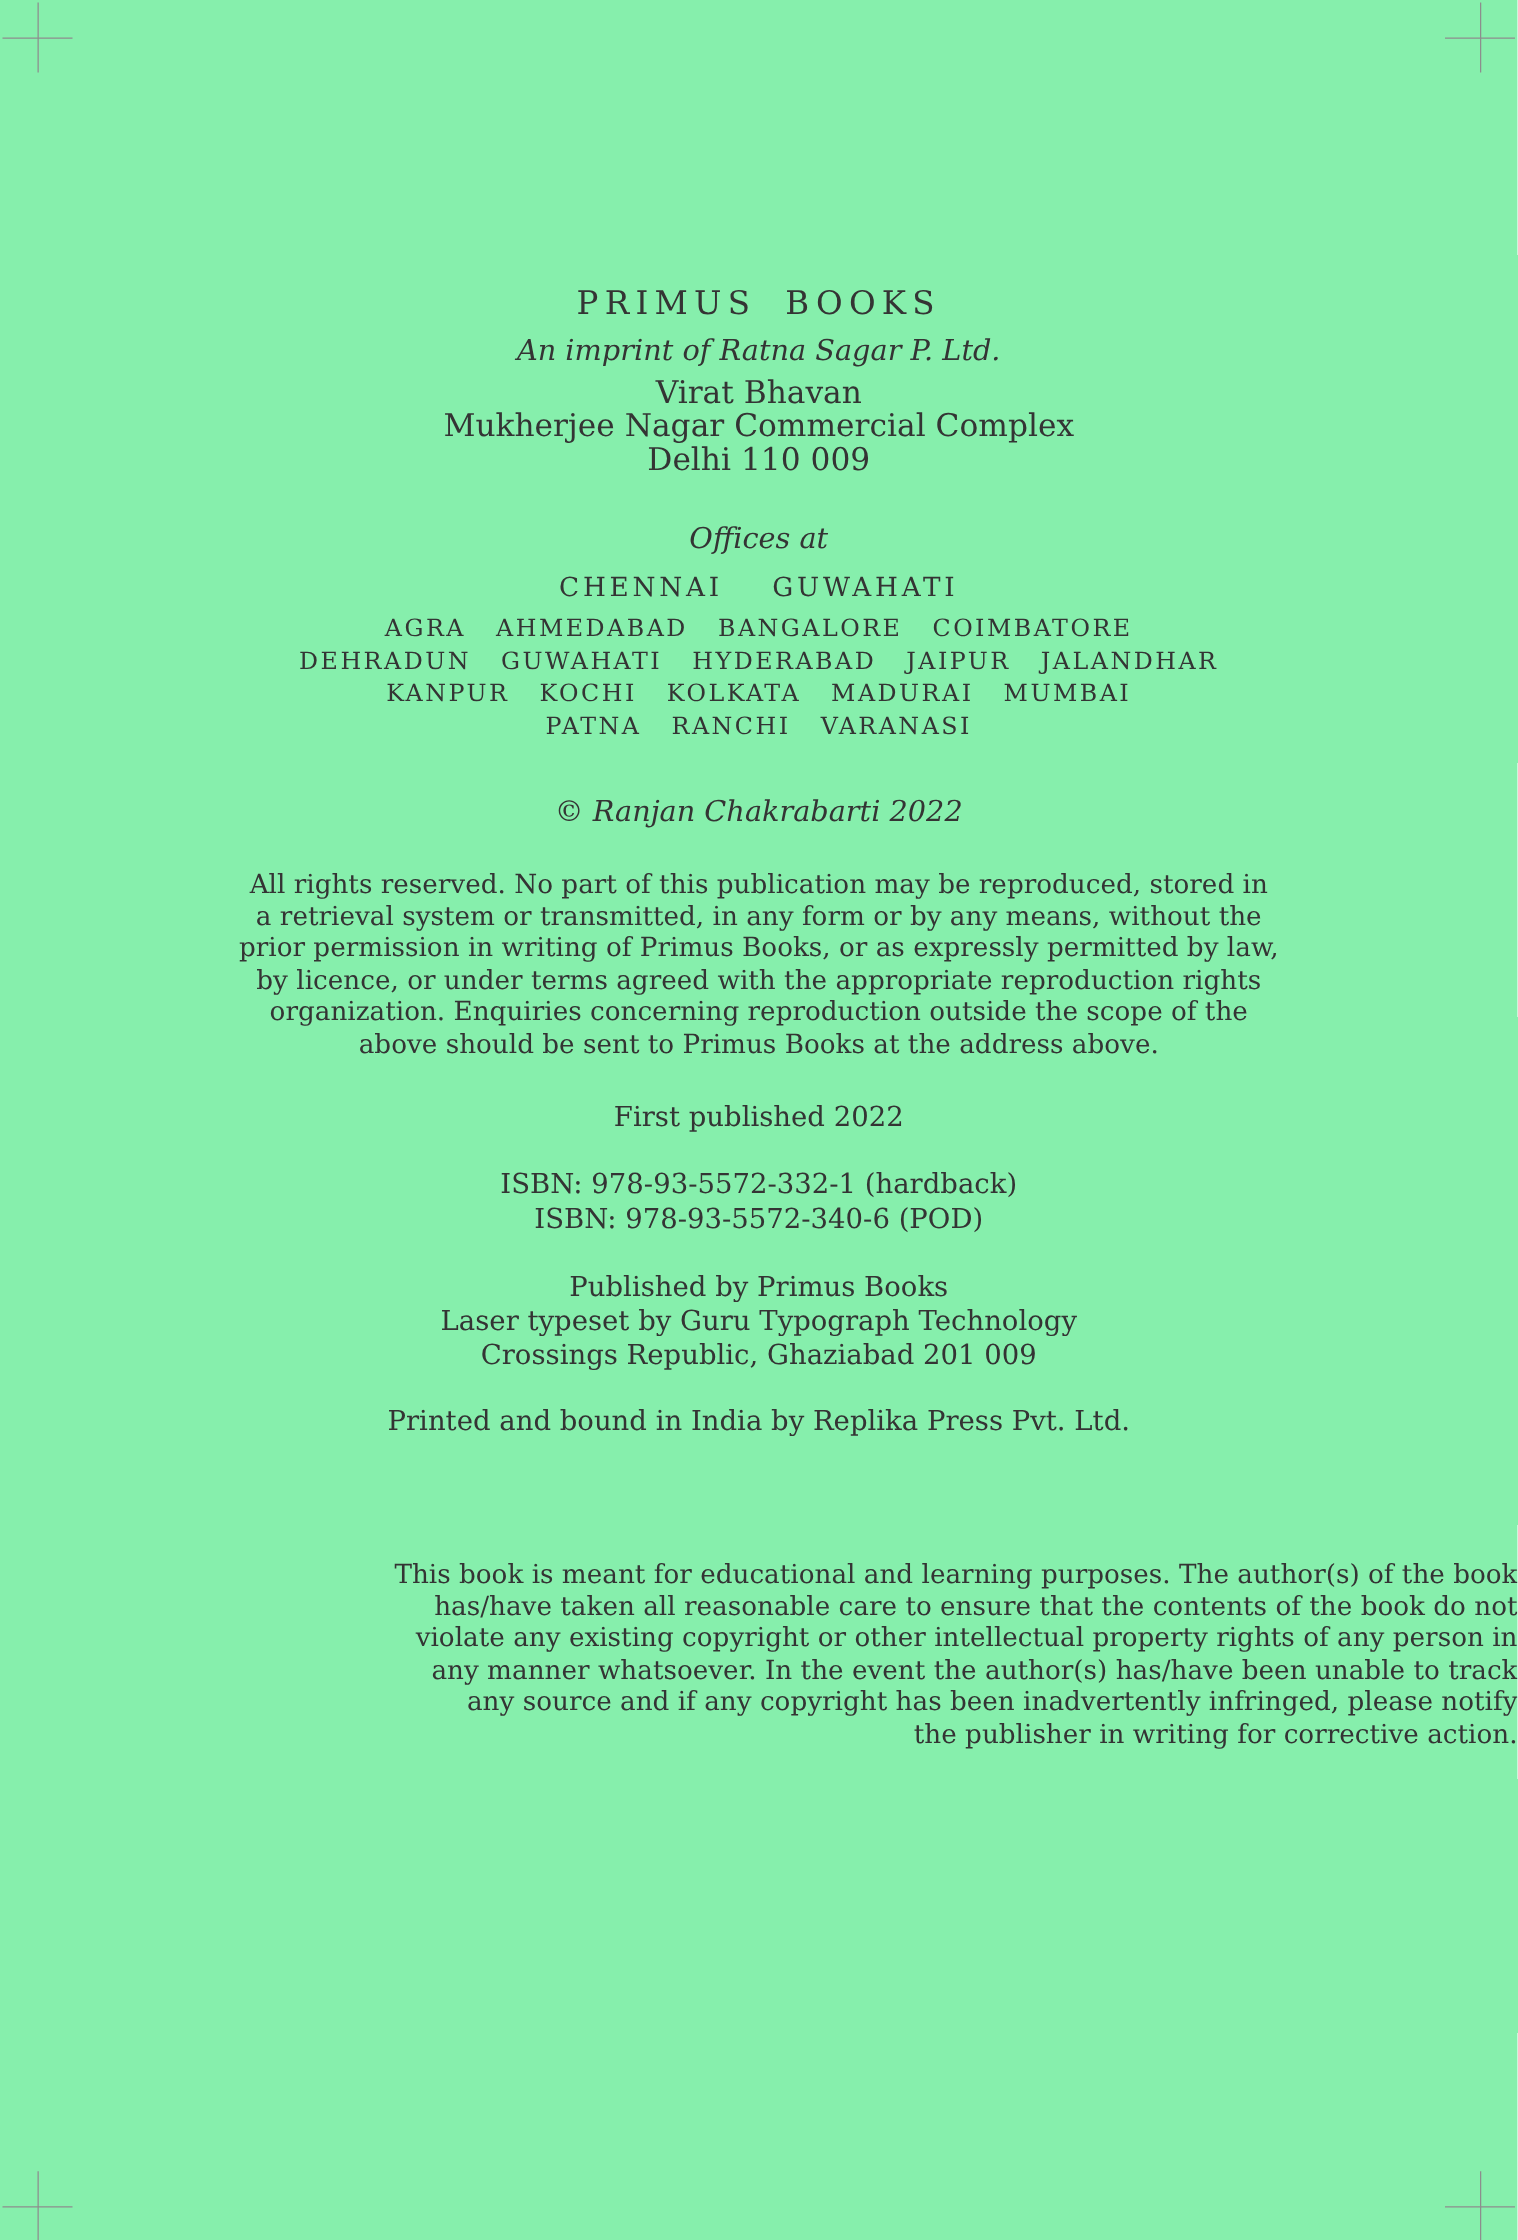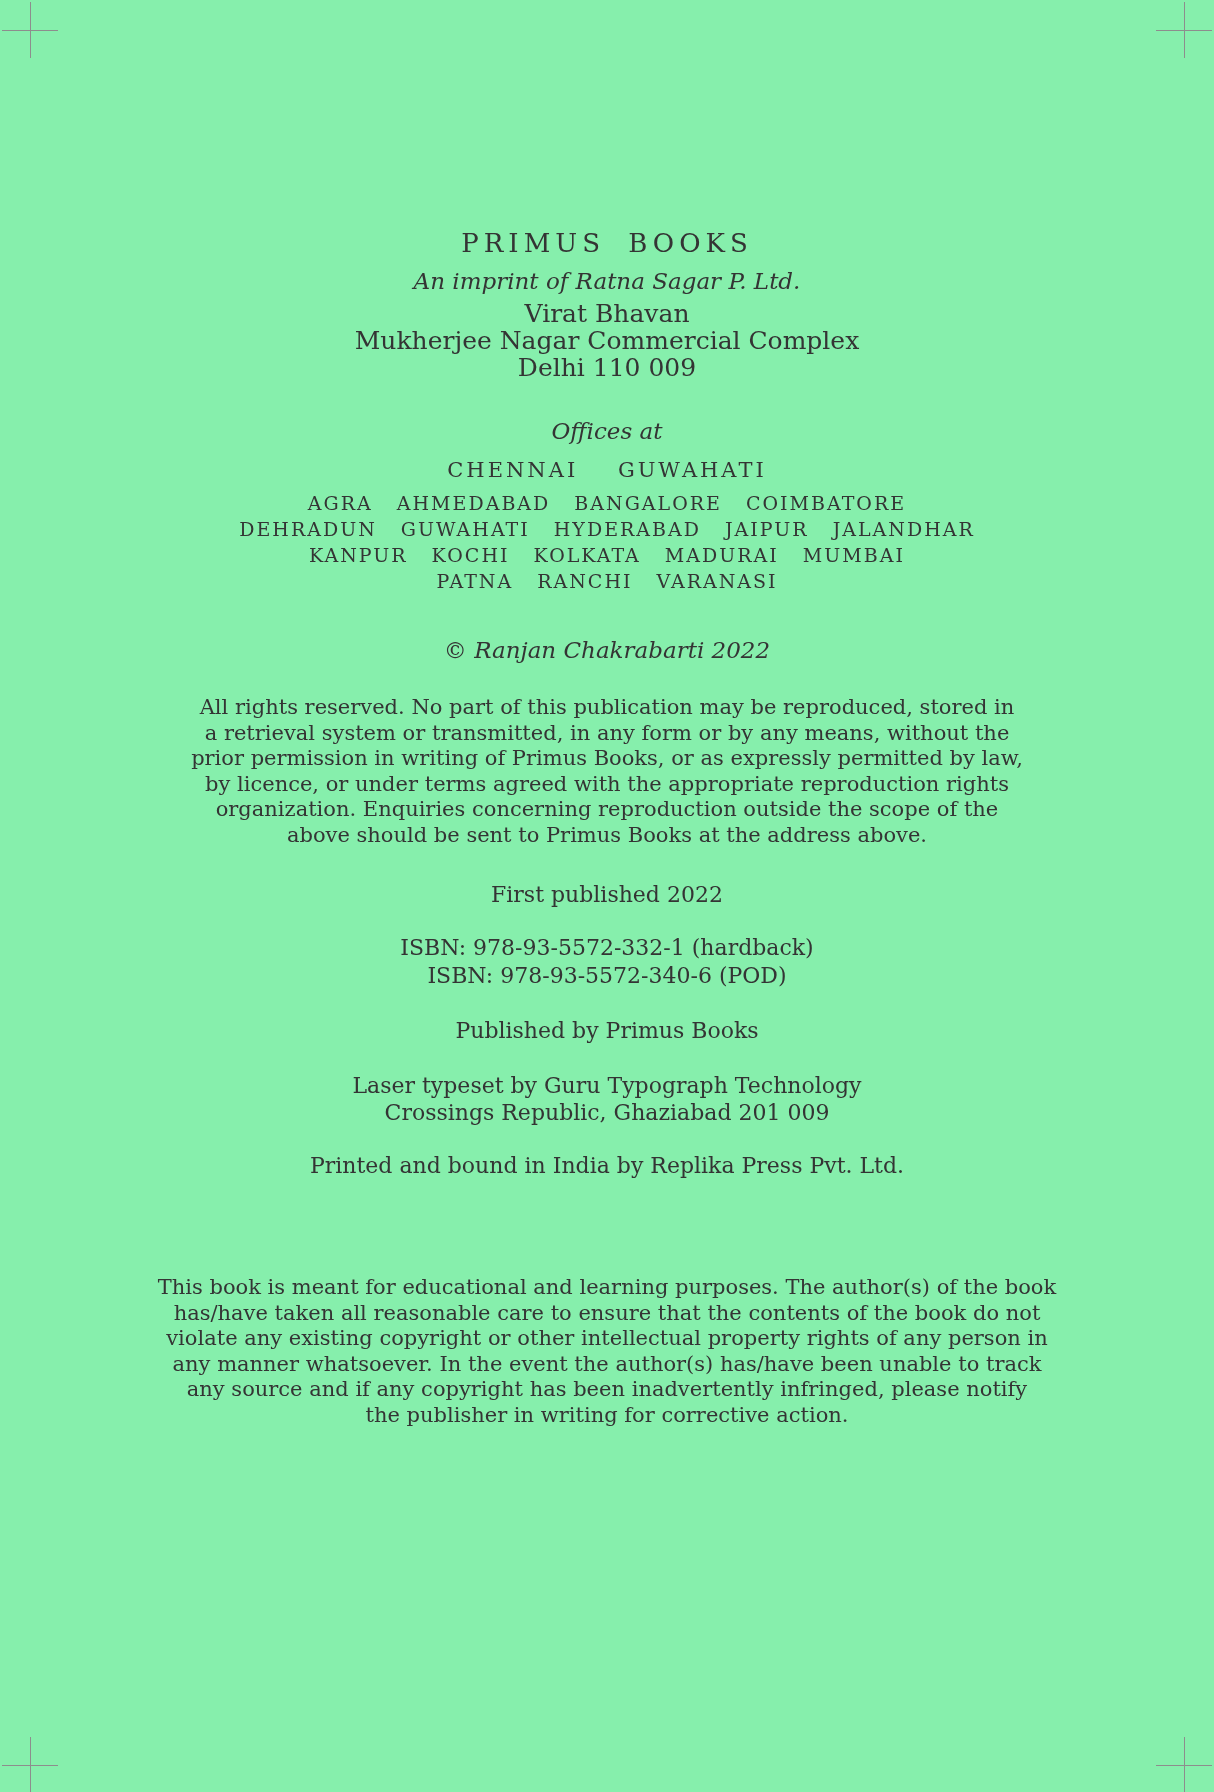--- a/index.html
+++ b/index.html
@@ -73,26 +73,26 @@
   .para { margin-top: 31px; }
   .para-line { font-size: 21px; line-height: 25.5px; }
 
   .first-published { font-size: 22px; line-height: 27px; margin-top: 33px; }
 
   .isbn-block { margin-top: 26px; }
   .isbn-line { font-size: 22px; line-height: 28px; }
 
   .published-by { font-size: 22px; line-height: 27px; margin-top: 27px; }
 
-  .typeset-block { margin-top: 28px; }
+  .typeset-block { }
   .typeset-line { font-size: 22px; line-height: 27px; }
 
   .printed-by { font-size: 22px; line-height: 27px; margin-top: 26px; }
 
-  .disclaimer { margin-top: 96px; }
+  .disclaimer { margin-top: 96px; text-align: right; }
 </style>
 </head>
 <body>
 
 <div class="page">
 
   <div class="crop tl">
       <span class="h"></span>
       <span class="v"></span>
     </div>

